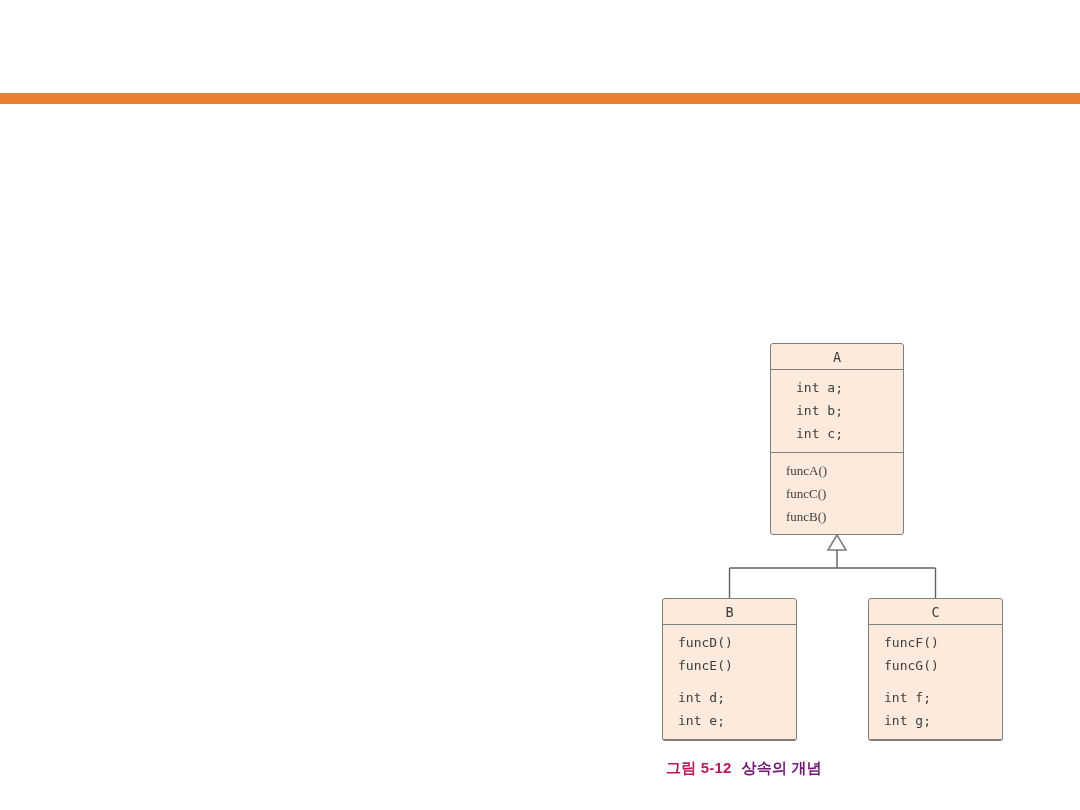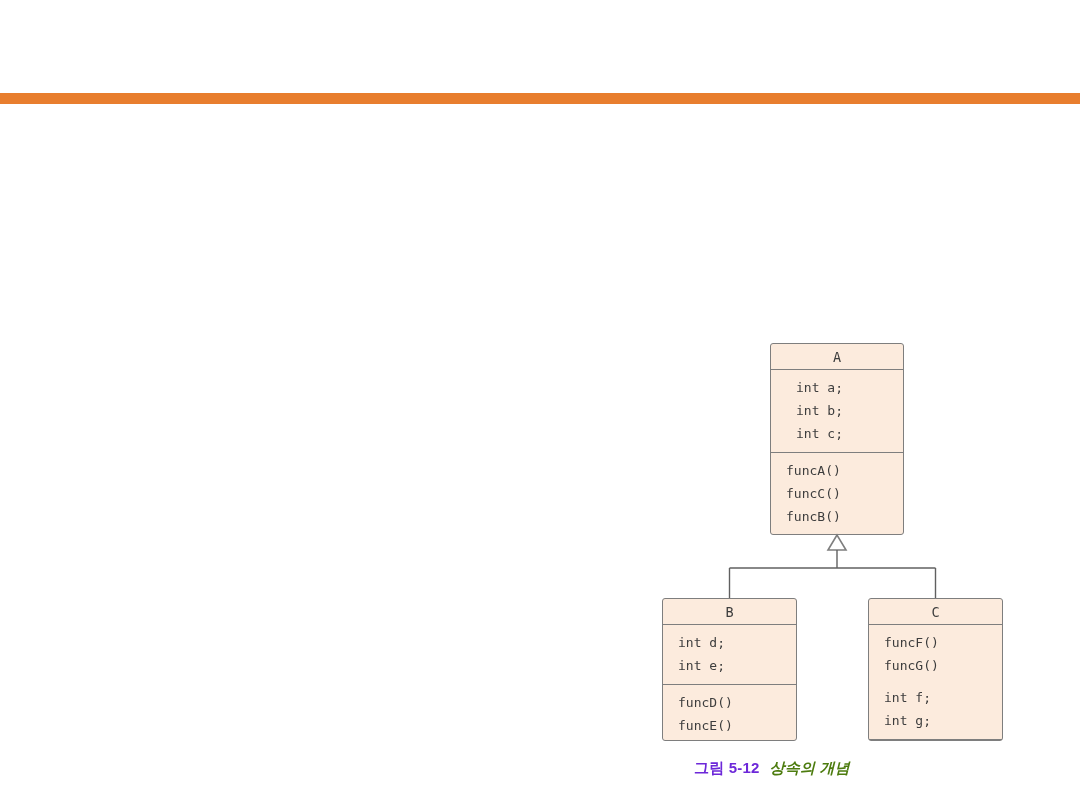--- a/index.html
+++ b/index.html
@@ -51,21 +51,21 @@
   .uml-class .uml-section.fields {
     border-bottom: 1.5px solid var(--box-border);
   }
   .code-line {
     line-height: 23px;
     white-space: pre;
   }
   .class-a { left: 770px; top: 343px; width: 134px; height: 192px; }
   .class-a .uml-header { height: 26px; }
   .class-a .uml-section.fields { height: 83px; padding-left: 25px; }
-  .class-a .uml-section.methods { flex: 1; }
+  .class-a .uml-section.methods { flex: 1; font-family: Liberation Serif, serif; }
 
   .class-b { left: 662px; top: 598px; width: 135px; height: 143px; }
   .class-c { left: 868px; top: 598px; width: 135px; height: 143px; }
   .class-b .uml-header, .class-c .uml-header { height: 26px; }
   .class-b .uml-section.fields, .class-c .uml-section.fields { height: 60px; }
   .class-b .uml-section.methods, .class-c .uml-section.methods { flex: 1; }
 
   .connector-svg {
     position: absolute;
     left: 650px;
@@ -75,22 +75,22 @@
   }
   .figure-caption {
     position: absolute;
     left: 666px;
     top: 759px;
     font-size: 15px;
     font-weight: bold;
     letter-spacing: 0.2px;
     white-space: nowrap;
   }
-  .figure-caption .fig-label { color: #6d28d9; margin-left: 28px; }
-  .figure-caption .fig-title { color: #4d7c0f; margin-left: 10px; font-style: italic; }
+  .figure-caption .fig-label { color: #be185d; }
+  .figure-caption .fig-title { color: #701a75; margin-left: 10px; }
 </style>
 </head>
 <body>
 
 <div class="accent-bar"></div>
 
 <div class="uml-class class-a">
   <div class="uml-header">A</div>
   <div class="uml-section fields">
     <div class="code-line">int a;</div>
@@ -112,27 +112,27 @@
 
   <line x1="79.5" y1="38" x2="285.5" y2="38" stroke="#606060" stroke-width="1.4"></line>
 
   <line x1="79.5" y1="38" x2="79.5" y2="69" stroke="#606060" stroke-width="1.4"></line>
 
   <line x1="285.5" y1="38" x2="285.5" y2="69" stroke="#606060" stroke-width="1.4"></line>
 </svg>
 
 <div class="uml-class class-b">
   <div class="uml-header">B</div>
+  <div class="uml-section methods">
+    <div class="code-line">funcD()</div>
+    <div class="code-line">funcE()</div>
+  </div>
   <div class="uml-section fields">
     <div class="code-line">int d;</div>
     <div class="code-line">int e;</div>
-  </div>
-  <div class="uml-section methods">
-    <div class="code-line">funcD()</div>
-    <div class="code-line">funcE()</div>
   </div>
 </div>
 
 <div class="uml-class class-c">
   <div class="uml-header">C</div>
   <div class="uml-section methods">
     <div class="code-line">funcF()</div>
     <div class="code-line">funcG()</div>
   </div>
   <div class="uml-section fields">

